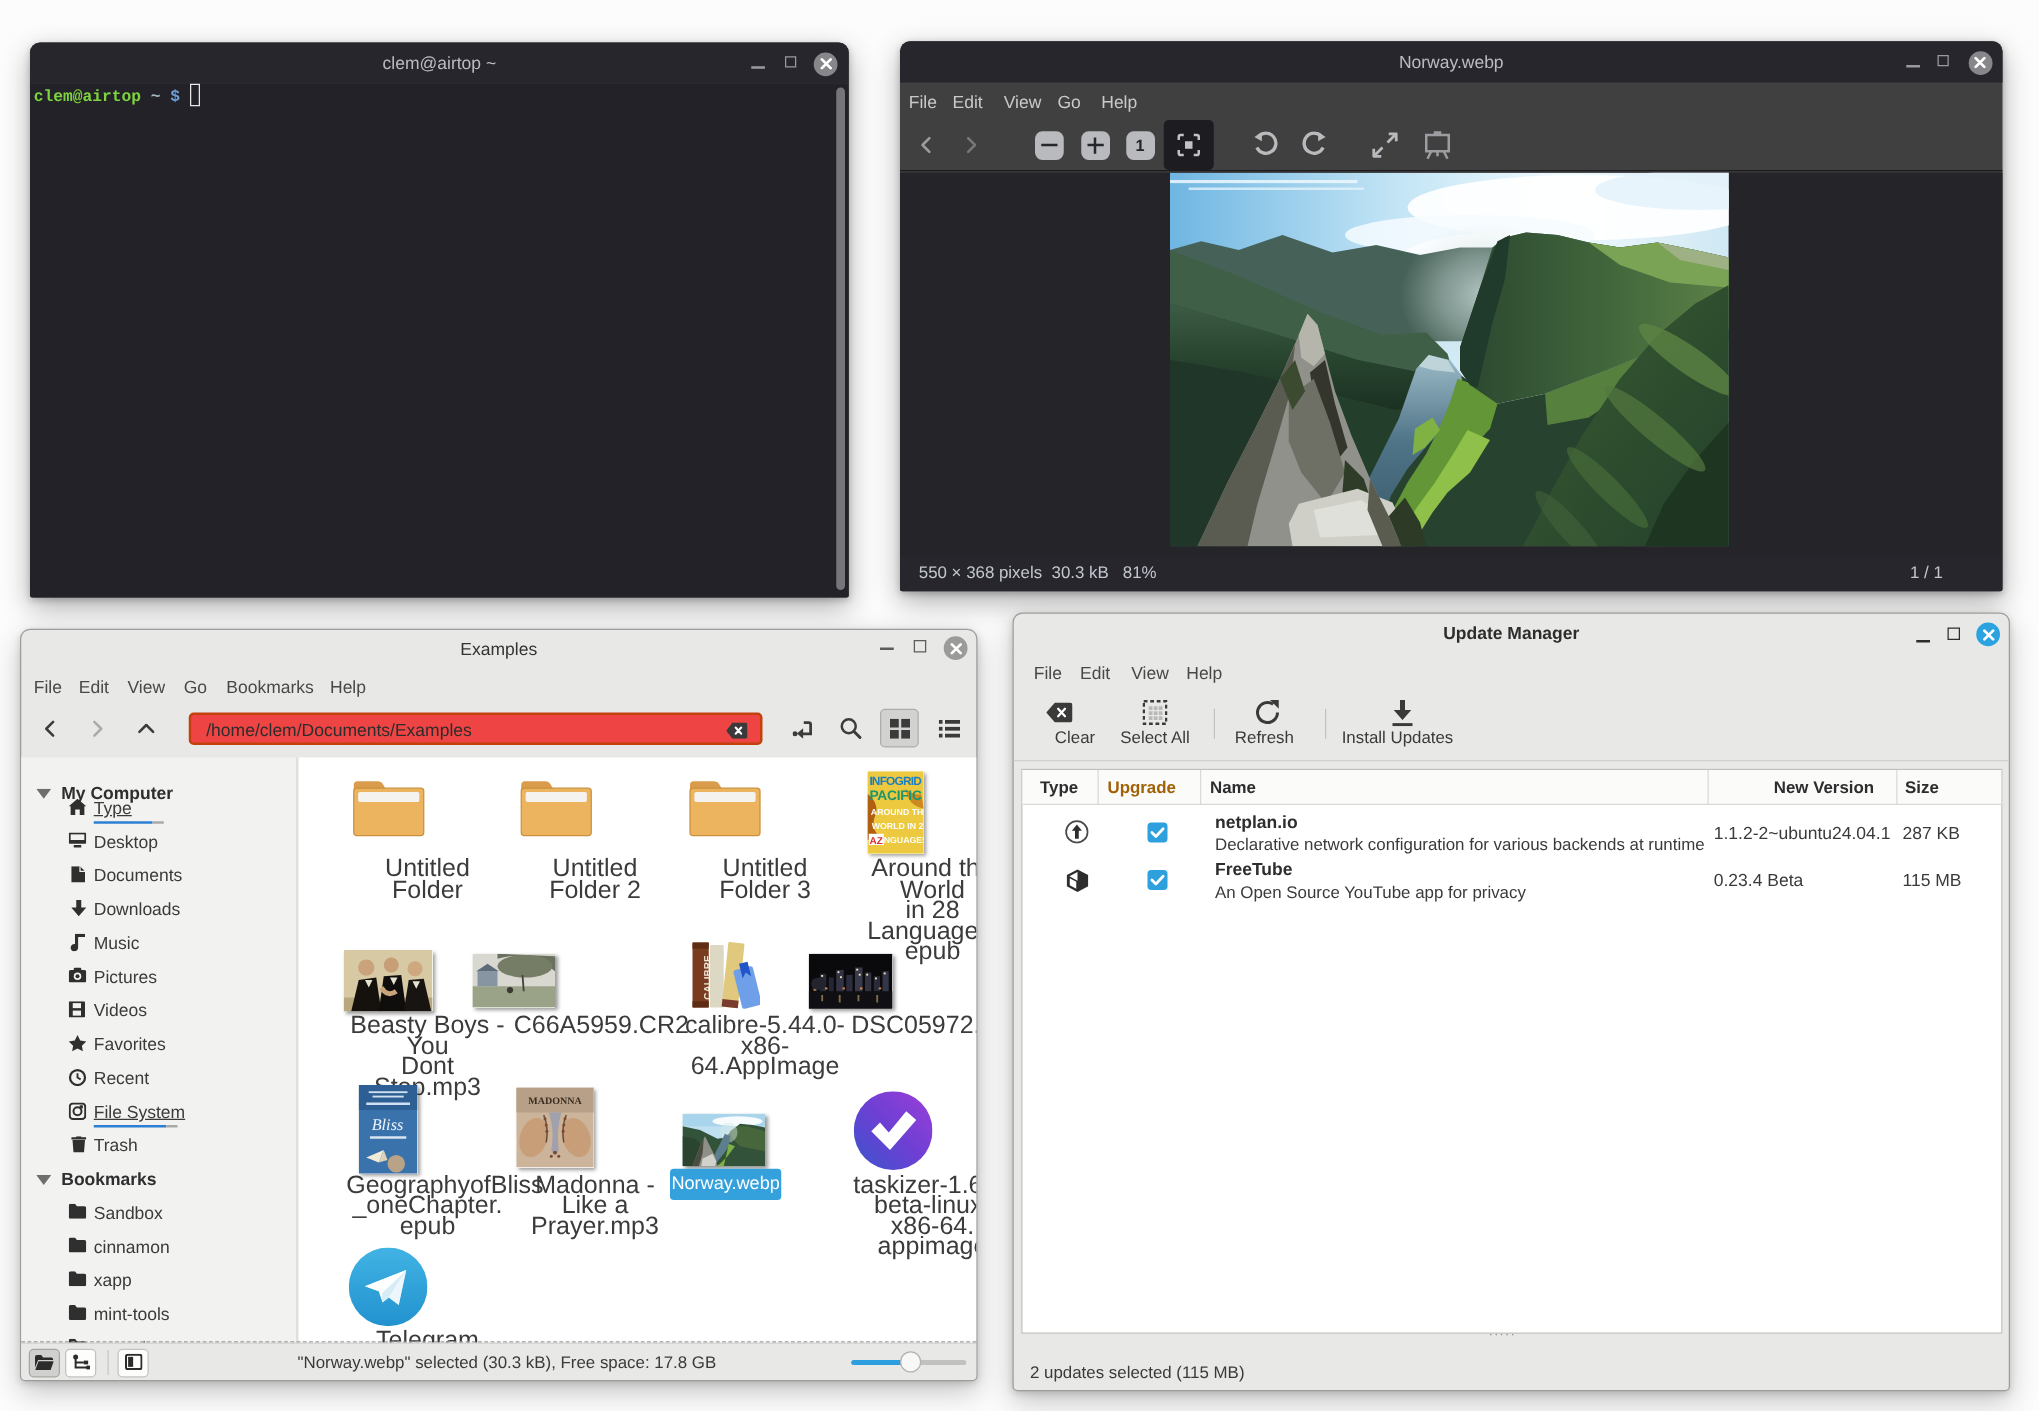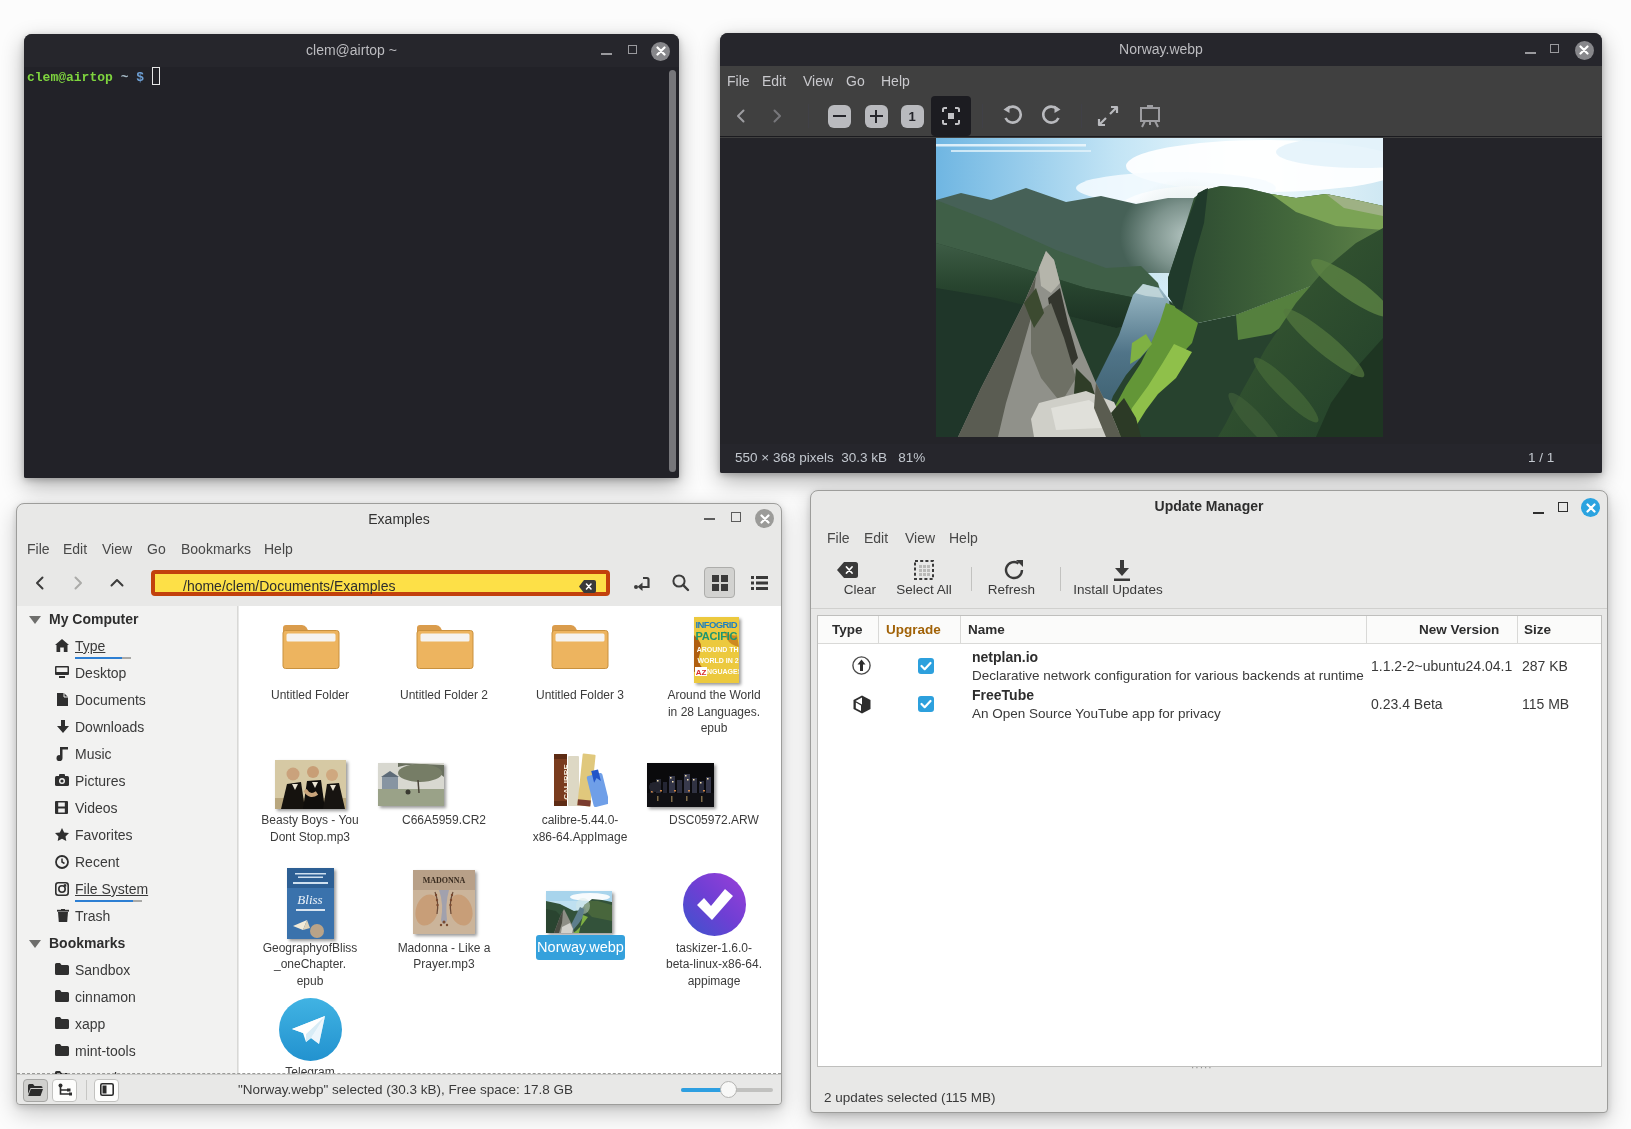--- a/index.html
+++ b/index.html
@@ -48,30 +48,30 @@
   .ltitle { position:absolute; left:0; top:0; right:0; height:30px; }
   .ltitle .t { position:absolute; top:7px; width:100%; text-align:center; color:#333; font-size:14px; }
   .lmin { position:absolute; width:11px; height:1.5px; background:#5c5c5c; }
   .lmax { position:absolute; width:10px; height:10px; border:1.5px solid #5c5c5c; }
   .lclose { position:absolute; width:19px; height:19px; border-radius:50%; background:#9b9b99; }
   .lclose svg { position:absolute; left:4.5px; top:4.5px; }
   .menu-l { color:#484848; font-size:14px; position:absolute; }
 
   
   #nemo { left:16px; top:503px; width:766px; height:602px; font-size:14px; color:#3a3a3a; }
-  #nemo .pathbar { position:absolute; left:134px; top:66px; width:459px; height:26px; background:#fde047;
-    border:4px solid #c2410c; border-radius:4px; font-size:14px; color:#2d2d2d; line-height:24px; padding-left:28px; }
+  #nemo .pathbar { position:absolute; left:134px; top:66px; width:459px; height:26px; background:#ef4444;
+    border:2px solid #c2410c; border-radius:4px; font-size:14px; color:#2d2d2d; line-height:24px; padding-left:12px; }
   #nemo .sidebar { position:absolute; left:0; top:102px; width:221px; bottom:30px; background:#f2f2f1;
     border-right:1px solid #d8d8d6; overflow:hidden; }
   #nemo .srow { position:absolute; left:0; width:100%; height:26px; }
   #nemo .srow .ic { position:absolute; left:38px; top:5px; }
   #nemo .srow .tx { position:absolute; left:58px; top:4px; white-space:nowrap; }
   #nemo .content { position:absolute; left:222px; top:102px; right:0; bottom:30px; background:#fff; overflow:hidden; }
   #nemo .cell { position:absolute; width:130px; text-align:center; }
-  #nemo .lbl { font-size:12px; line-height:16.5px; color:#3b3b3b; }
+  #nemo .lbl { font-size:20px; line-height:16.5px; color:#3b3b3b;margin-left:32px; }
   #nemo .statusbar { position:absolute; left:0; bottom:0; width:100%; height:30px; background:#e8e8e7;
     border-top:1px solid #c9c9c7; border-radius:0 0 4px 4px; }
   #nemo .sbtn { position:absolute; top:3.5px; width:25px; height:23px; border-radius:4px; border:1px solid #c2c2c0; background:#fdfdfc; }
   .dashline { position:absolute; left:0; width:100%; border-top:1.5px dashed #9a9a98; }
 
   
   #upd { left:810px; top:490px; width:798px; height:623px; }
 </style>
 </head>
 <body>
@@ -309,21 +309,21 @@
   <svg class="abs" style="left:734px;top:71px;" width="17" height="16" viewBox="0 0 17 16">
     <rect x="0" y="1" width="3" height="3" fill="#3a3a3a"></rect>
       <rect x="5" y="1" width="12" height="3" fill="#3a3a3a"></rect>
     <rect x="0" y="6.5" width="3" height="3" fill="#3a3a3a"></rect>
       <rect x="5" y="6.5" width="12" height="3" fill="#3a3a3a"></rect>
     <rect x="0" y="12" width="3" height="3" fill="#3a3a3a"></rect>
       <rect x="5" y="12" width="12" height="3" fill="#3a3a3a"></rect>
   </svg>
 
   <div class="sidebar">
-    <div class="srow" style="top:1px;">
+    <div class="srow" style="top:16px;">
       <svg class="ic" style="left:12px;top:9px;" width="12" height="8" viewBox="0 0 12 8">
           <path d="M0 0 L12 0 L6 8 Z" fill="#6e6e6c"></path>
         </svg>
       <span class="tx" style="left:32px;font-weight:bold;color:#2e2e2e;">My Computer</span>
     </div>
     <div class="srow" style="top:28px;">
       <svg class="ic" width="14" height="13" viewBox="0 0 14 13">
           <path d="M7 0 L14 6 L12.5 6 L12.5 13 L8.8 13 L8.8 8.5 L5.2 8.5 L5.2 13 L1.5 13 L1.5 6 L0 6 Z" fill="#2f2f2f"></path>
         </svg>
       <span class="tx" style="text-decoration:underline;">Type</span>

